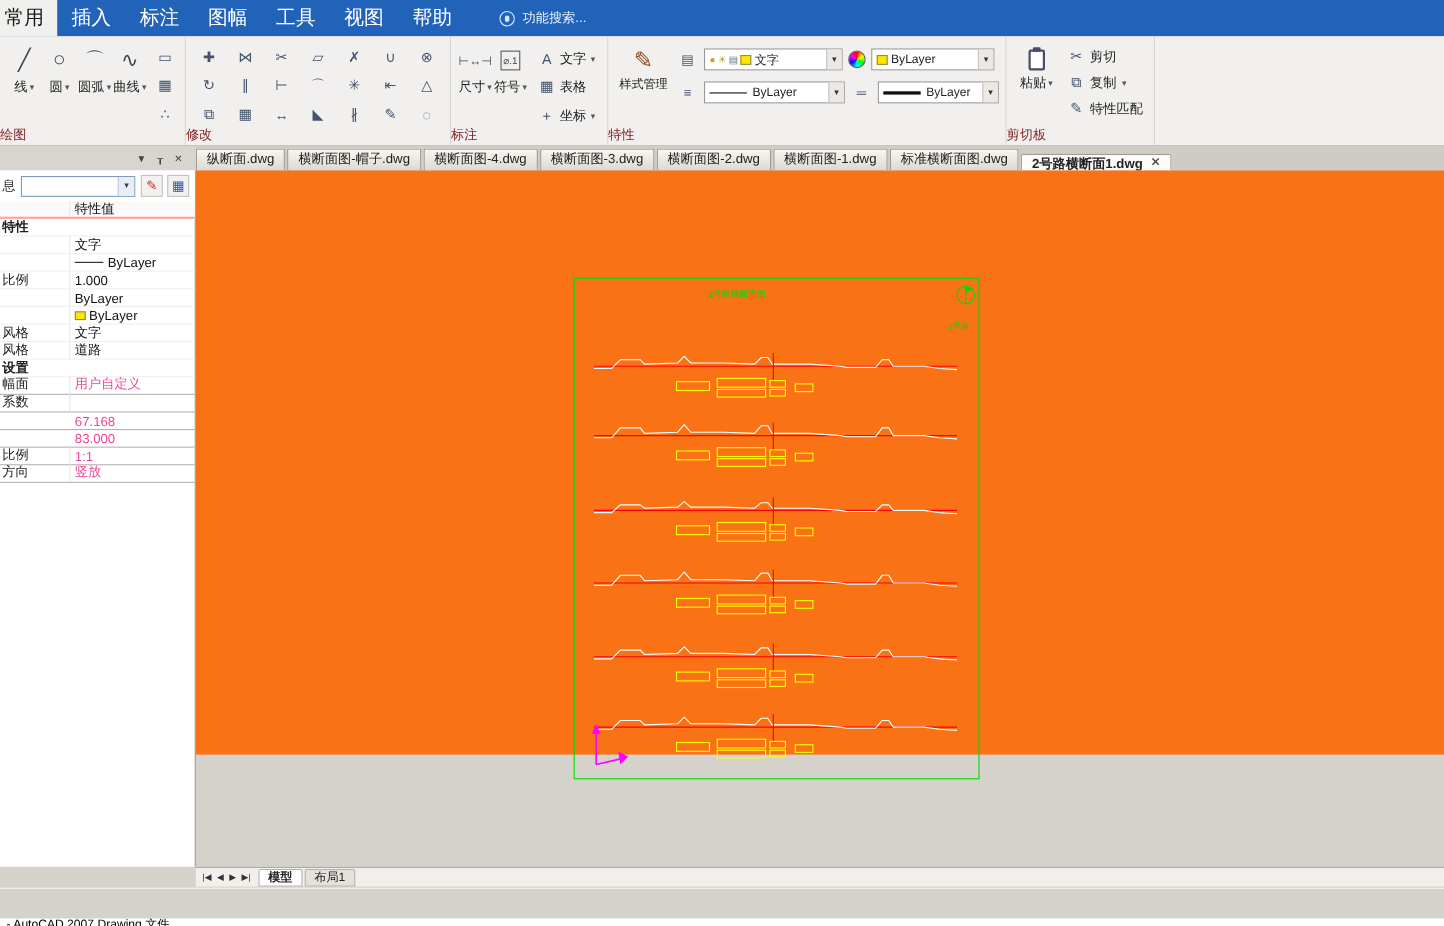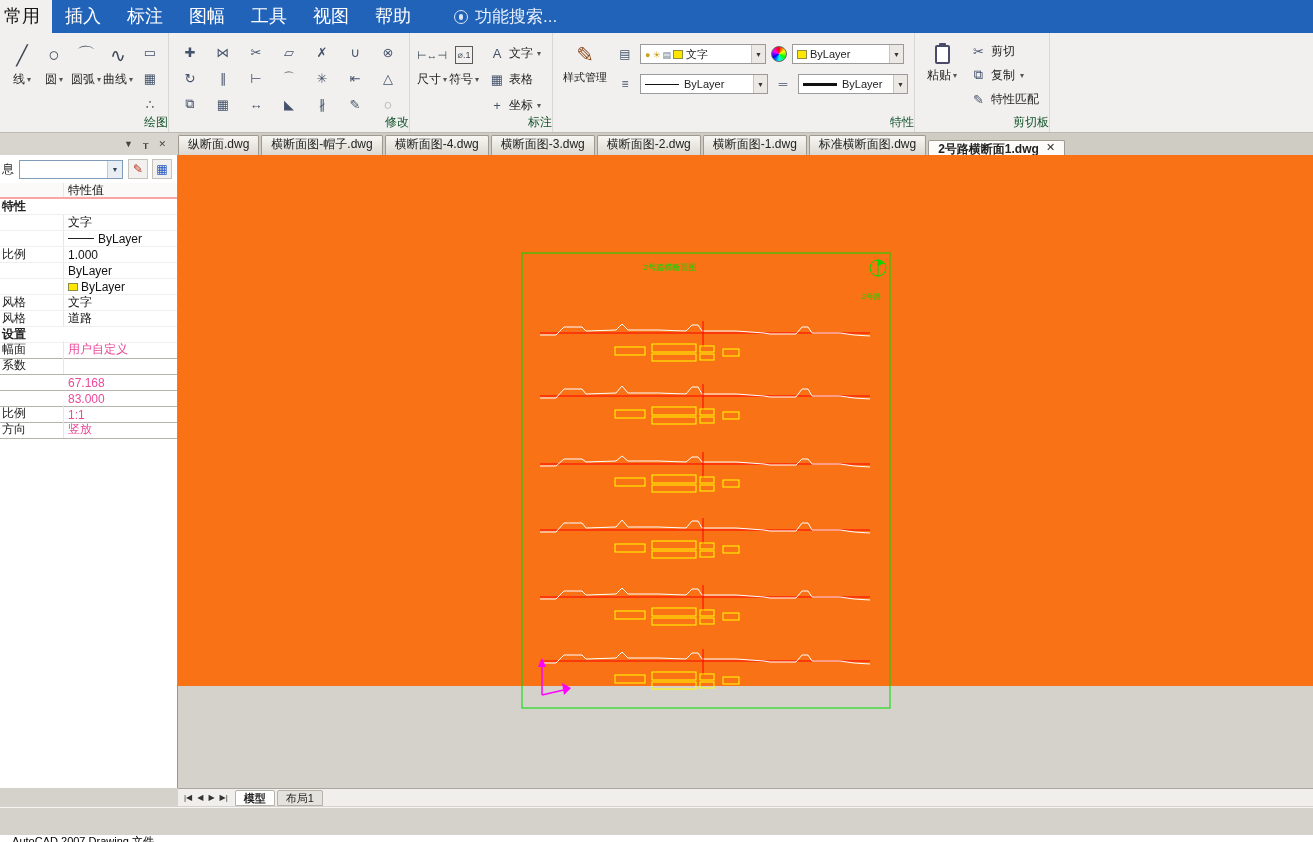--- a/index.html
+++ b/index.html
@@ -6,29 +6,29 @@
   html,body { width:1313px; height:842px; }
   body { font-family:"Liberation Sans","DejaVu Sans",sans-serif; }
   #app { position:relative; width:1313px; height:842px; background:#d5d2cb; overflow:hidden; }
 
   
   #menubar { position:absolute; top:0; left:0; right:0; height:33px; background:#2263ba; display:flex; align-items:stretch; }
   #menu-tabs { display:flex; align-items:stretch; }
   .mtab { padding:0 13px; line-height:33px; font-size:18px; color:#fff; cursor:default; white-space:nowrap; }
   .mtab:first-child { padding:0 12px 0 4px; }
   .mtab.active { background:#f1f0ee; color:#151515; }
-  .search { display:flex; align-items:center; gap:7px; margin-left:30px; color:#e8f0fb; font-size:17px; }
+  .search { display:flex; align-items:center; gap:7px; margin-left:30px; color:#e8f0fb; font-size:12px; }
   .bulb { width:14px; height:14px; border:1px solid #dbe6f6; border-radius:50%; display:flex; align-items:center; justify-content:center; }
   .bulb::after { content:''; width:4px; height:6px; background:#dbe6f6; border-radius:2px; }
 
   
   #ribbon { position:absolute; top:33px; left:0; right:0; height:100px; background:#f1f0ee; border-bottom:1px solid #bcb9b4; display:flex; }
   .rgroup { position:relative; height:100%; padding:4px 6px 16px 6px; display:flex; align-items:flex-start; gap:4px; border-right:1px solid #d9d7d3; }
   .rgroup.filler { border-right:none; flex:1; }
-  .glabel { position:absolute; bottom:1px; left:0; right:0; text-align:right; font-size:12px; color:#14532d; }
+  .glabel { position:absolute; bottom:1px; left:0; right:0; text-align:left; font-size:12px; color:#7f1d1d; }
   .bigs { display:flex; align-items:flex-start; }
   .btool { width:32px; display:flex; flex-direction:column; align-items:center; padding-top:2px; cursor:default; }
   .btool .ic { height:32px; font-size:19px; color:#3c4856; display:flex; align-items:center; justify-content:center; }
   .btool .ic.boxed { border:1px solid #5a5a5a; font-size:9px; height:18px; margin:7px 0; padding:0 2px; color:#3c4856; }
   .btool .lb { font-size:12px; color:#222; white-space:nowrap; display:flex; align-items:center; gap:2px; }
   .arr { font-size:8px; color:#555; }
   .sgrid { display:grid; grid-auto-flow:column; grid-template-rows:repeat(3,26px); gap:0 3px; padding-top:2px; }
   .stool { width:30px; height:26px; display:flex; align-items:center; justify-content:center; font-size:13px; color:#44536b; border-radius:2px; cursor:default; }
   #draw-side .stool { width:24px; }
   .ann-side { display:flex; flex-direction:column; gap:2px; padding-top:4px; }

